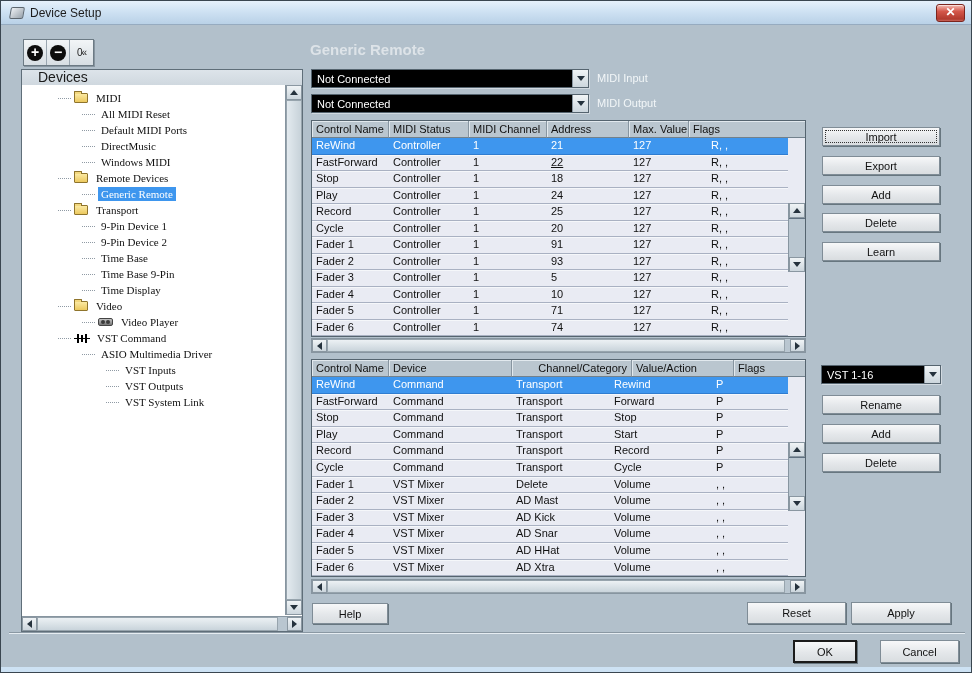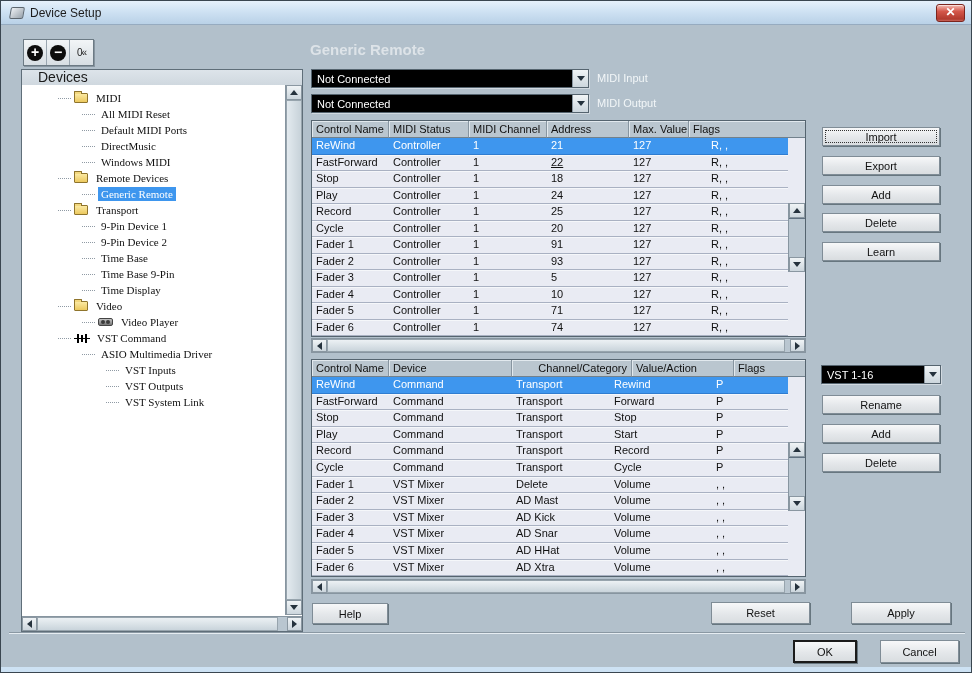--- a/index.html
+++ b/index.html
@@ -581,21 +581,21 @@
       <span class="tri-down"></span>
     </span>
 </div>
 <div id="bank-buttons">
     <div class="btn" style="left: 821px; top: 394px; width: 118px; height: 19px;">Rename</div>
     <div class="btn" style="left: 821px; top: 423px; width: 118px; height: 19px;">Add</div>
     <div class="btn" style="left: 821px; top: 452px; width: 118px; height: 19px;">Delete</div>
   </div>
 
 <div class="btn" style="left:311px; top:602px; width:76px; height:21px;">Help</div>
-<div class="btn" style="left:710px; top:601px; width:99px; height:22px;">Reset</div>
+<div class="btn" style="left:746px; top:601px; width:99px; height:22px;">Reset</div>
 <div class="btn" style="left:850px; top:601px; width:100px; height:22px;">Apply</div>
 
 <div class="groove"></div>
 
 <div class="btn default" style="left:792px; top:639px; width:64px; height:23px;">OK</div>
 <div class="btn" style="left:879px; top:639px; width:79px; height:23px;">Cancel</div>
 
 <div class="window-bottom"></div>
 
 </body></html>

